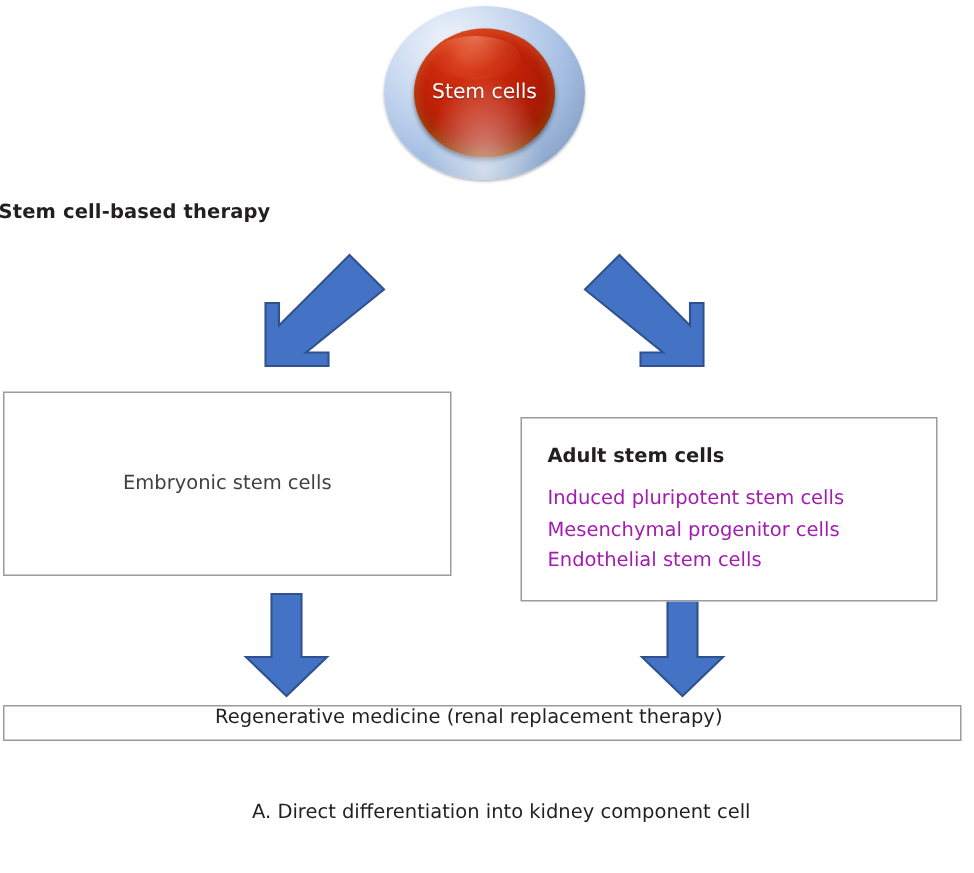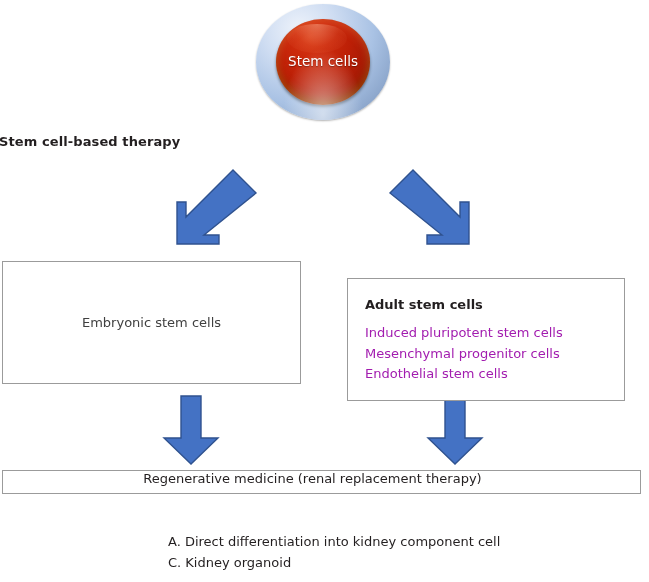--- a/index.html
+++ b/index.html
@@ -231,16 +231,15 @@
       <li>Endothelial stem cells</li>
     </ul>
   </div>
 
   <div class="box" id="box-regen">
     <div class="regen-text">Regenerative medicine (renal replacement therapy)</div>
   </div>
 
   <ul id="bottom-list">
     <li>A. Direct differentiation into kidney component cell</li>
-    <li>C. Kidney organoid</li>
   </ul>
 
 </div>
 
 </body></html>

